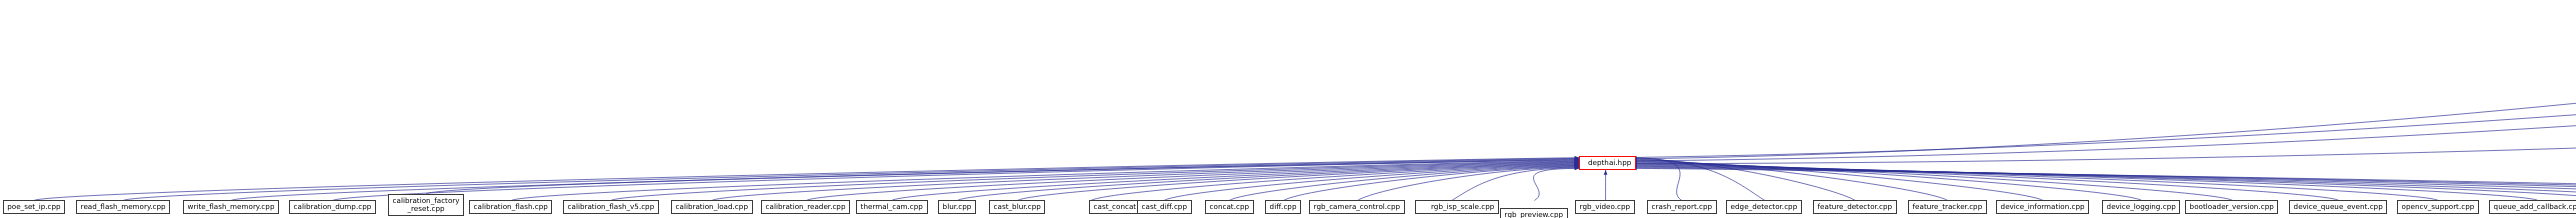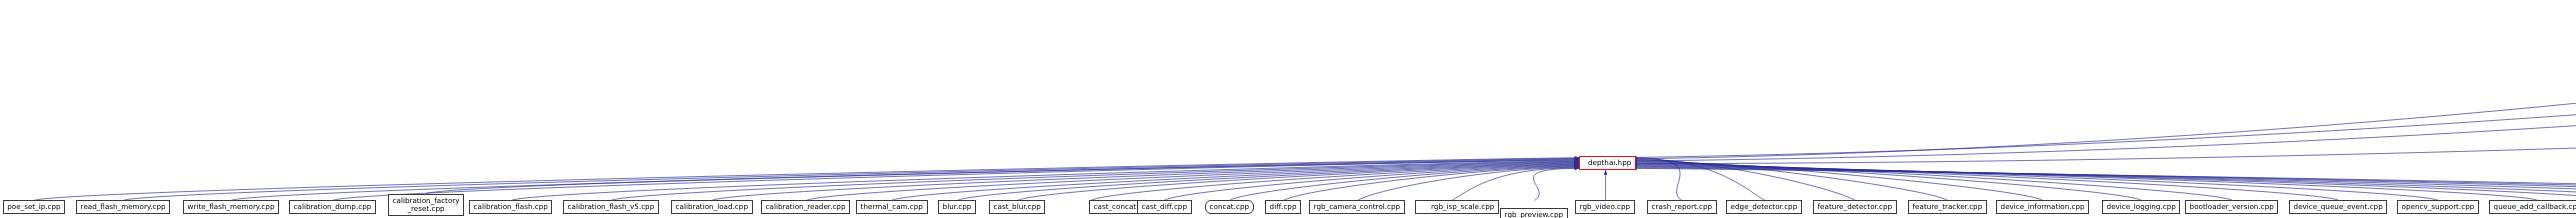--- a/index.html
+++ b/index.html
@@ -173,21 +173,21 @@
 _reset.cpp</div>
     <div class="node " style="left: 469px; top: 200px;">calibration_flash.cpp</div>
     <div class="node " style="left: 563px; top: 200px;">calibration_flash_v5.cpp</div>
     <div class="node " style="left: 671px; top: 200px;">calibration_load.cpp</div>
     <div class="node " style="left: 761px; top: 200px;">calibration_reader.cpp</div>
     <div class="node " style="left: 856px; top: 200px;">thermal_cam.cpp</div>
     <div class="node " style="left: 938px; top: 200px;">blur.cpp</div>
     <div class="node " style="left: 989px; top: 200px;">cast_blur.cpp</div>
     <div class="node " style="left: 1057px; top: 200px; margin-left: 32px;">cast_concat.cpp</div>
     <div class="node " style="left: 1137px; top: 200px;">cast_diff.cpp</div>
-    <div class="node " style="left: 1205px; top: 200px; border-radius: 6px;">concat.cpp</div>
+    <div class="node " style="left: 1205px; top: 200px;">concat.cpp</div>
     <div class="node " style="left: 1265px; top: 200px;">diff.cpp</div>
     <div class="node " style="left: 1309px; top: 200px;">rgb_camera_control.cpp</div>
     <div class="node " style="left: 1415px; top: 200px; padding-left: 15px;">rgb_isp_scale.cpp</div>
     <div class="node " style="left: 1500px; top: 208px;">rgb_preview.cpp</div>
     <div class="node " style="left: 1575px; top: 200px;">rgb_video.cpp</div>
     <div class="node " style="left: 1647px; top: 200px;">crash_report.cpp</div>
     <div class="node " style="left: 1726px; top: 200px;">edge_detector.cpp</div>
     <div class="node " style="left: 1813px; top: 200px;">feature_detector.cpp</div>
     <div class="node " style="left: 1908px; top: 200px;">feature_tracker.cpp</div>
     <div class="node " style="left: 1996px; top: 200px;">device_information.cpp</div>

